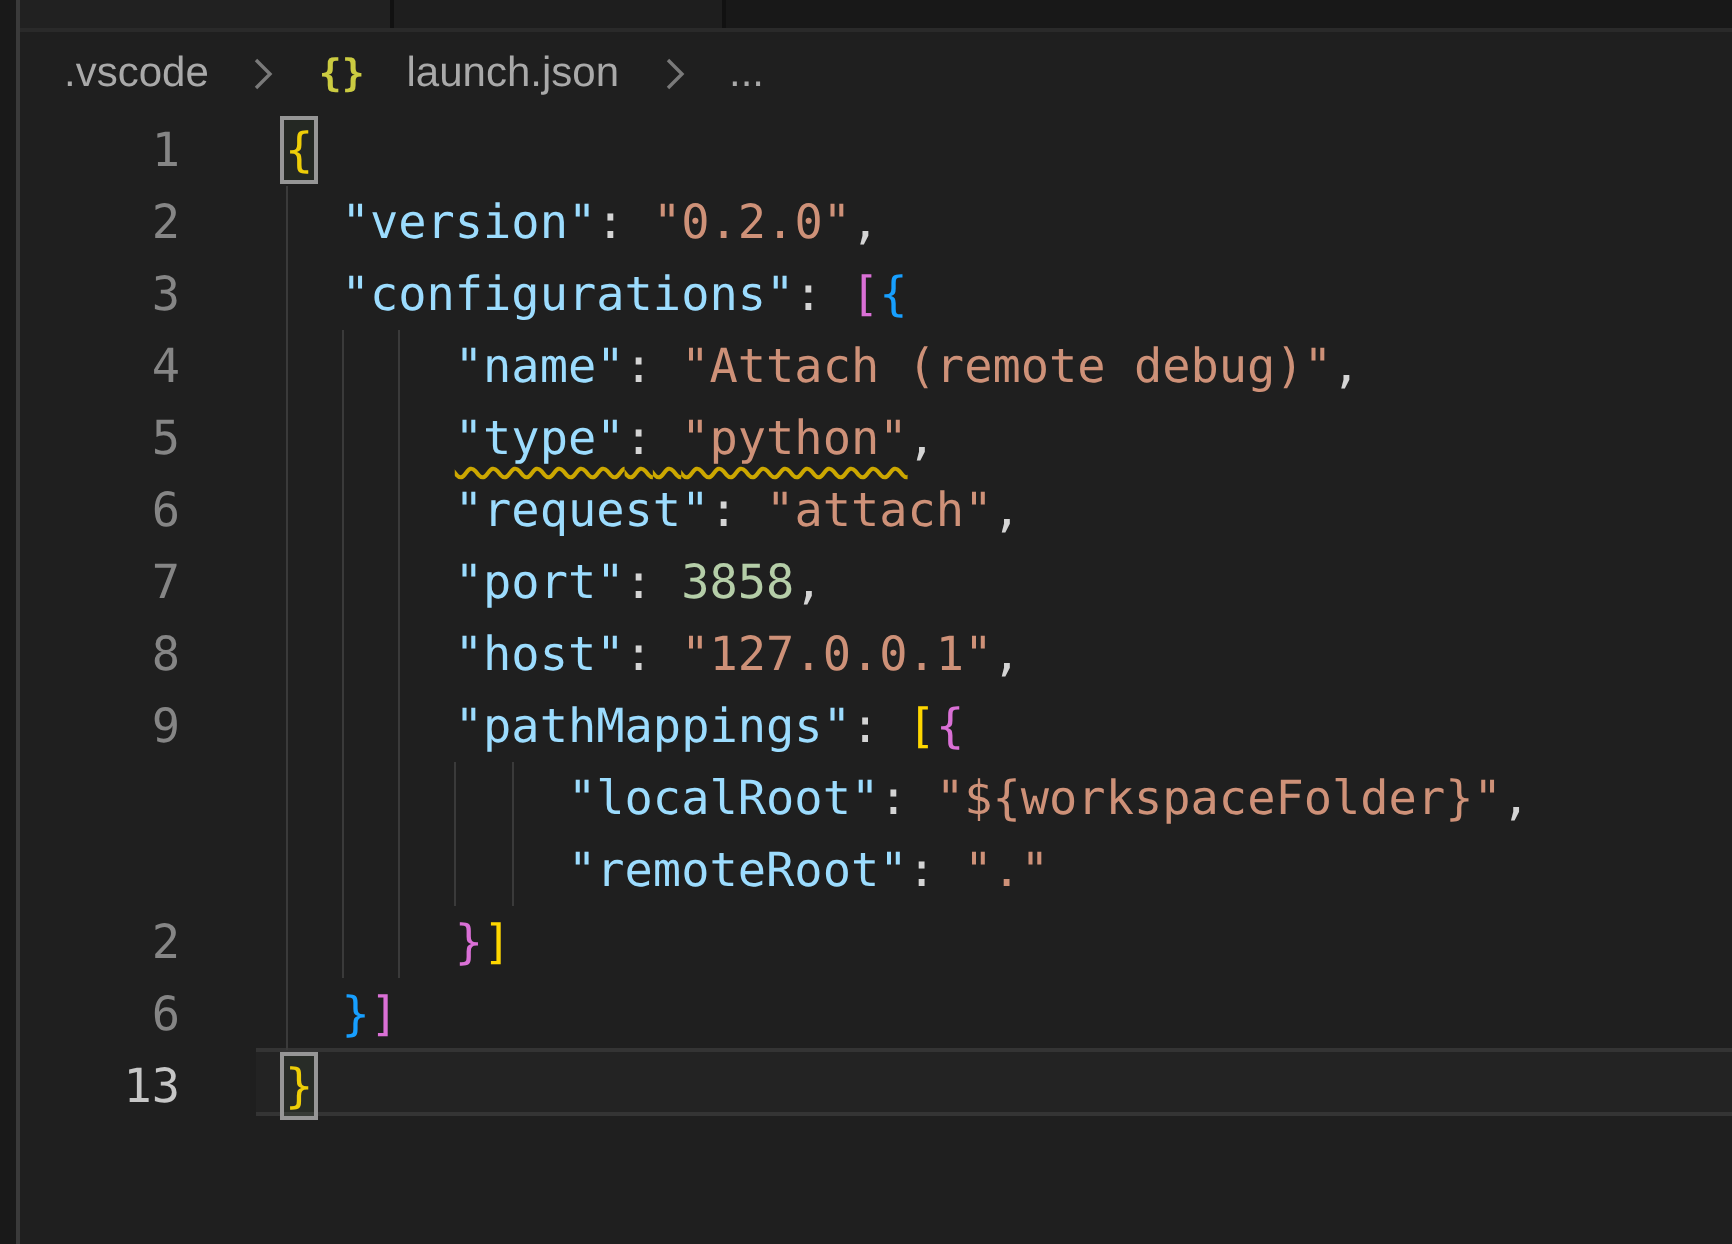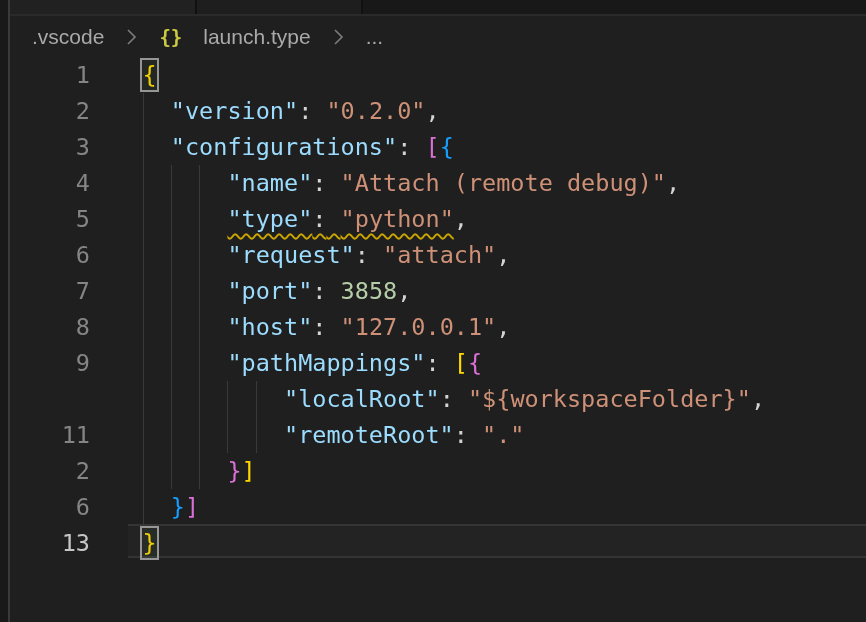--- a/index.html
+++ b/index.html
@@ -68,21 +68,21 @@
 <div class="seam"></div>
 
 <div class="breadcrumb">
   <span class="bc-item">.vscode</span>
   <span class="chev">
     <svg width="13" height="22" viewBox="0 0 13 22">
         <path d="M3 4 L10 11 L3 18" stroke="#7a7a7a" stroke-width="1.7" fill="none"></path>
       </svg>
   </span>
   <span class="jicon">{}</span>
-  <span class="bc-item">launch.type</span>
+  <span class="bc-item">launch.json</span>
   <span class="chev">
     <svg width="13" height="22" viewBox="0 0 13 22">
         <path d="M3 4 L10 11 L3 18" stroke="#7a7a7a" stroke-width="1.7" fill="none"></path>
       </svg>
   </span>
   <span class="bc-item">...</span>
 </div>
 
 <div class="editor">
     <div class="cur-line" style="top: 467px;"></div>
@@ -144,21 +144,20 @@
     </div>
     <div class="line">
       <div class="guide" style="left: 142.5px;"></div>
       <div class="guide" style="left: 170.81px;"></div>
       <div class="guide" style="left: 199.12px;"></div>
       <div class="guide" style="left: 227.43px;"></div>
       <div class="guide" style="left: 255.74px;"></div>
       <div class="code"><span class="">          </span><span class="tk-key">"localRoot"</span><span class="tk-pn">:</span><span class=""> </span><span class="tk-str">"${workspaceFolder}"</span><span class="tk-pn">,</span></div>
     </div>
     <div class="line">
-      <div class="ln">11</div>
       <div class="guide" style="left: 142.5px;"></div>
       <div class="guide" style="left: 170.81px;"></div>
       <div class="guide" style="left: 199.12px;"></div>
       <div class="guide" style="left: 227.43px;"></div>
       <div class="guide" style="left: 255.74px;"></div>
       <div class="code"><span class="">          </span><span class="tk-key">"remoteRoot"</span><span class="tk-pn">:</span><span class=""> </span><span class="tk-str">"."</span></div>
     </div>
     <div class="line">
       <div class="ln">2</div>
       <div class="guide" style="left: 142.5px;"></div>

